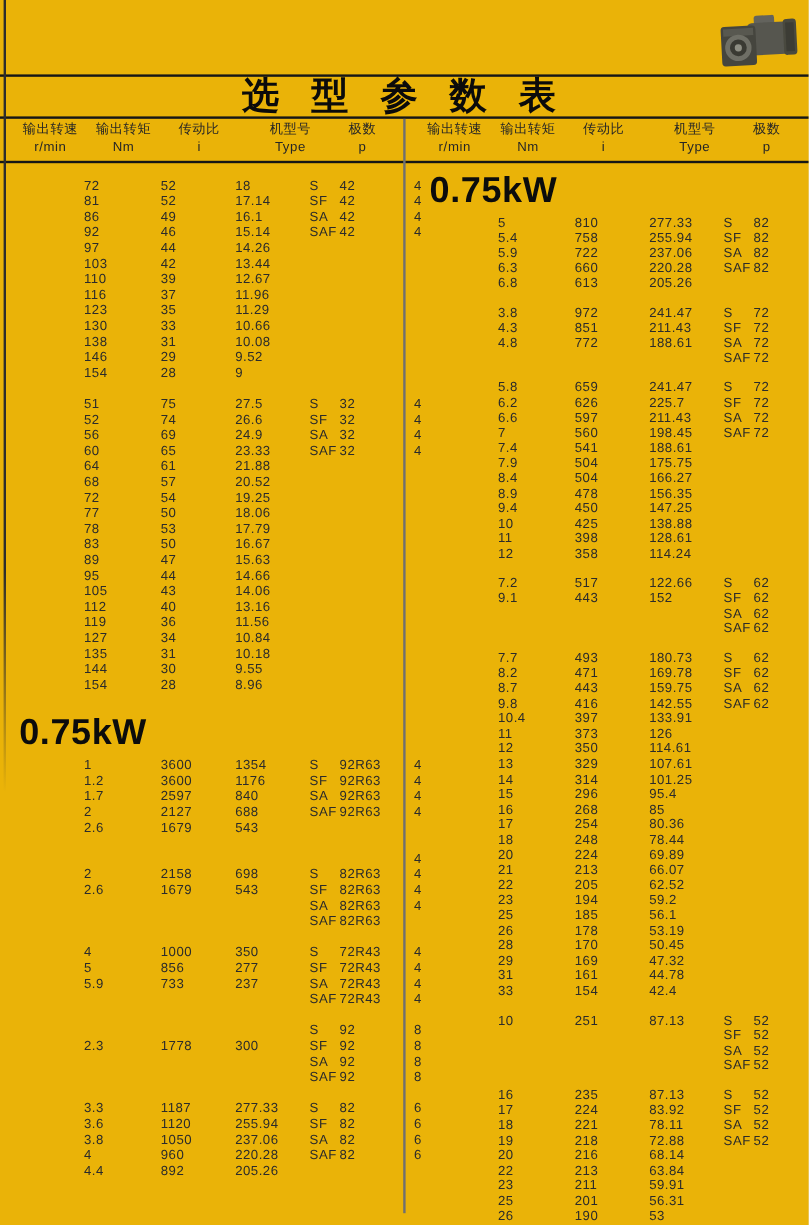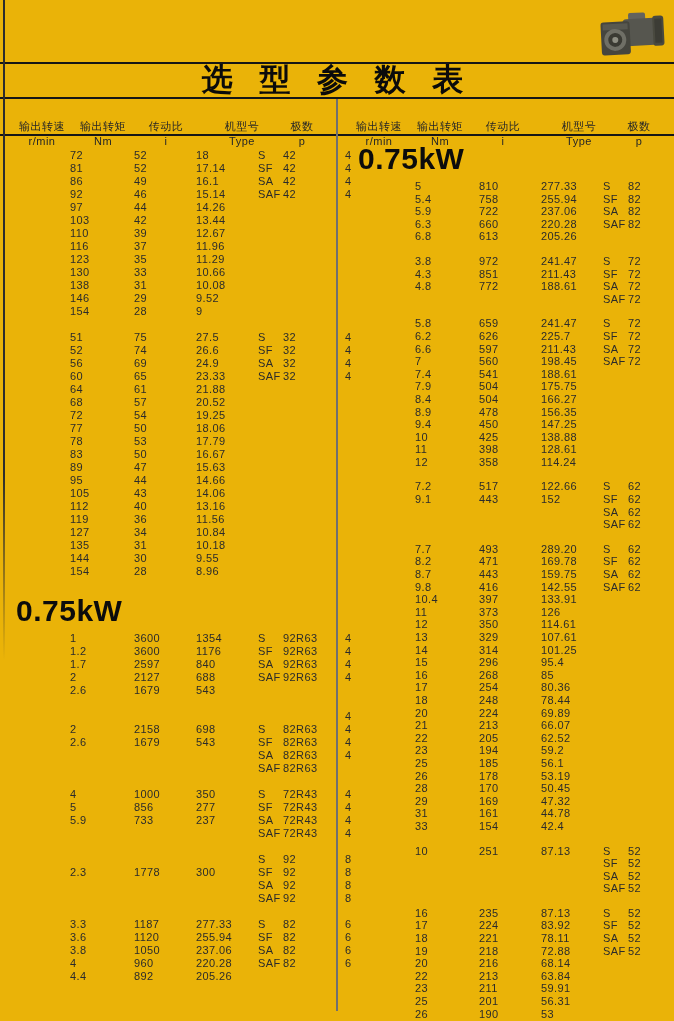--- a/index.html
+++ b/index.html
@@ -17,21 +17,21 @@
   .v-left-border{position:absolute;left:3px;top:0;width:2px;height:660px;
     background:linear-gradient(to bottom,#2d2d2d 0%,#2d2d2d 72%,rgba(45,45,45,0) 100%);}
   .v-divider{position:absolute;left:336px;top:99px;width:2px;height:912px;background:#707070;}
   
   .page-title{
     position:absolute;top:63px;left:0;width:674px;height:34px;
     text-align:center;font-size:31px;line-height:34px;font-weight:bold;
     letter-spacing:9px;color:#0b0b0b;white-space:pre;
   }
   
-  .header-half{position:absolute;top:101px;height:32px;width:337px;margin-top:18px;}
+  .header-half{position:absolute;top:101px;height:32px;width:337px;}
   .hh-left{left:0;} .hh-right{left:337px;}
   .hcol{position:absolute;top:0;width:76px;text-align:center;
     font-size:11px;line-height:15px;color:#262626;letter-spacing:0.5px;}
   .hc-speed{left:4px;} .hc-torque{left:65px;} .hc-ratio{left:128px;}
   .hc-type{left:204px;text-align:center;} .hc-poles{left:264px;}
   
   .col{position:absolute;top:136px;width:337px;}
   .col-left{left:0;} .col-right{left:337px;}
   .power-heading{
     margin:6px 0 4px 16px;font-size:30px;line-height:34px;font-weight:900;
@@ -792,21 +792,21 @@
           <span class="c ratio"></span>
           <span class="c tprefix">SAF</span>
           <span class="c tcode">62</span>
           <span class="c poles">4</span>
         </div>
       </div>
       <div class="block">
         <div class="row">
           <span class="c speed">7.7</span>
           <span class="c torque">493</span>
-          <span class="c ratio">289.20</span>
+          <span class="c ratio">180.73</span>
           <span class="c tprefix">S</span>
           <span class="c tcode">62</span>
           <span class="c poles">4</span>
         </div>
         <div class="row">
           <span class="c speed">8.2</span>
           <span class="c torque">471</span>
           <span class="c ratio">169.78</span>
           <span class="c tprefix">SF</span>
           <span class="c tcode">62</span>

